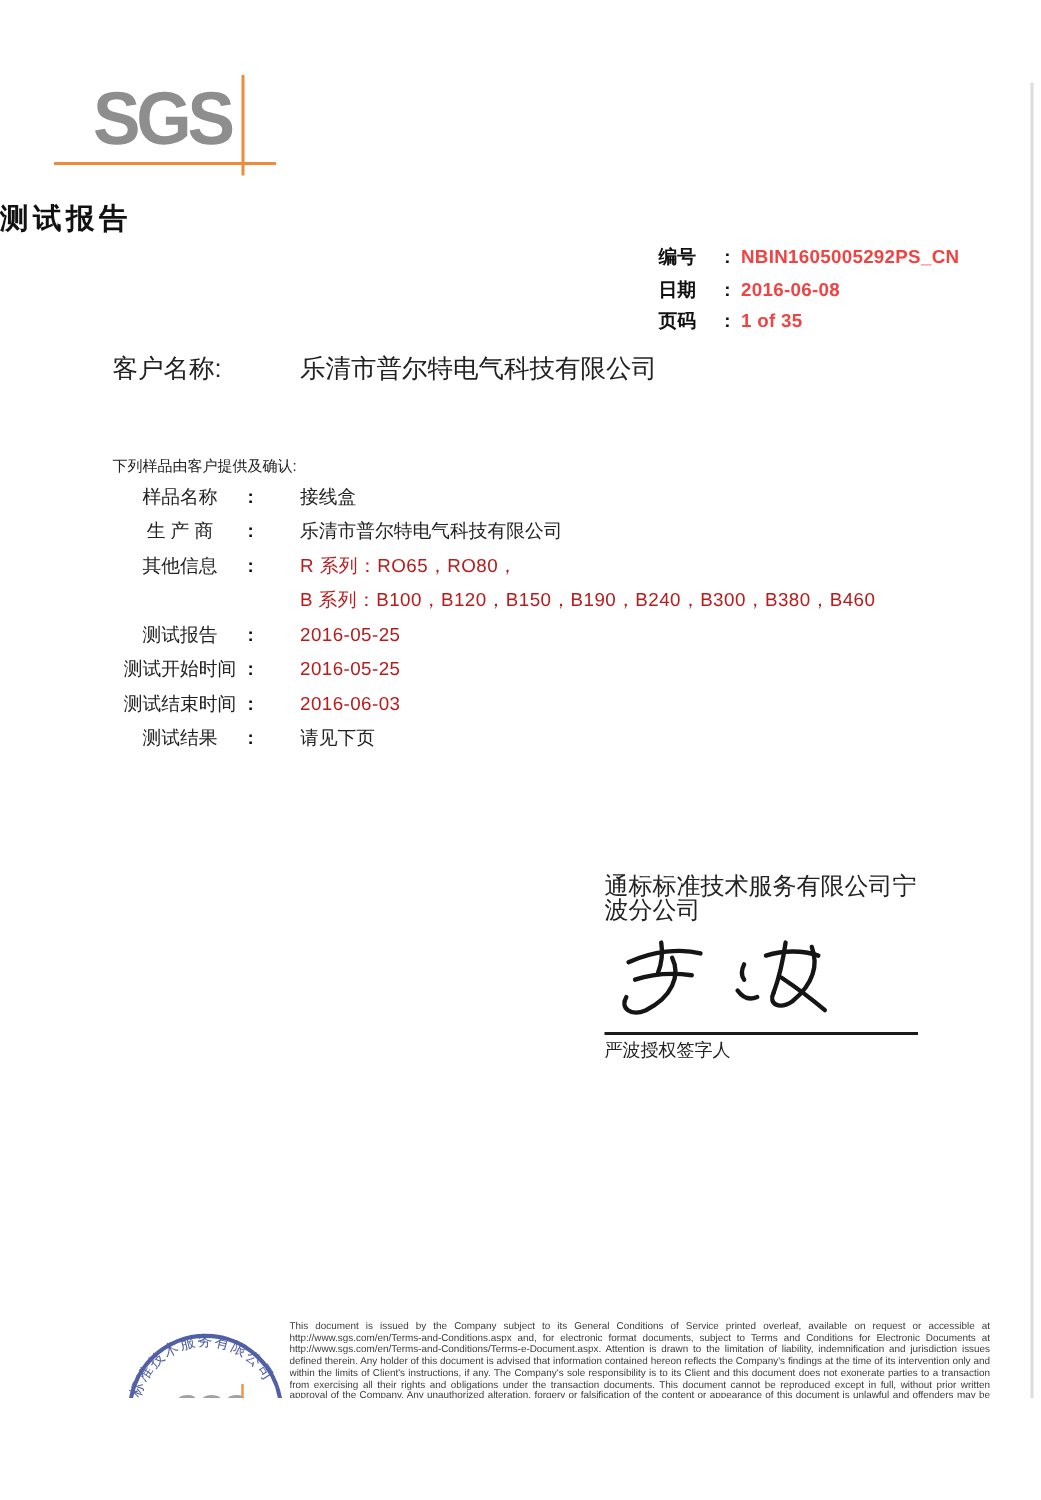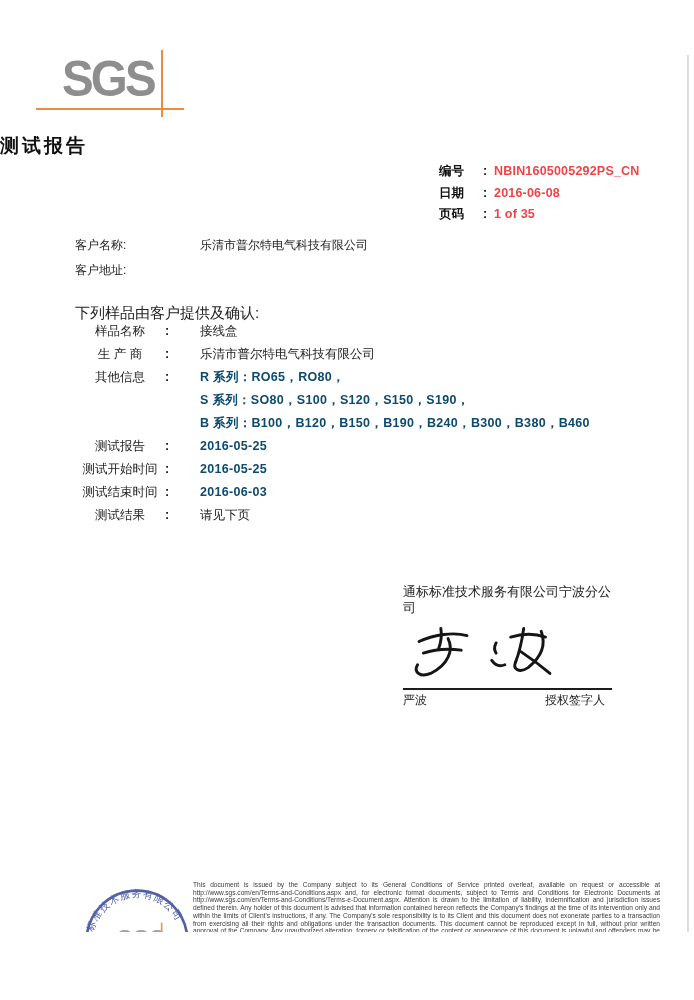--- a/index.html
+++ b/index.html
@@ -18,41 +18,41 @@
   .title { position:absolute; left:0; top:133px; width:694px; text-align:left;
            font-size:19px; font-weight:bold; letter-spacing:3px; color:#111; }
   .meta { position:absolute; left:393px; top:161px;margin-left:46px; }
   .meta-row { display:flex; height:21.5px; line-height:21.5px; font-size:12.5px; }
   .meta-label { width:37px; font-weight:bold; color:#111; }
   .meta-colon { width:18px; font-weight:bold; text-align:center; color:#111; }
   .meta-value { font-weight:bold; color:#ef4444; letter-spacing:0.2px; }
 
   
   .client { position:absolute; left:75px; top:233px; width:540px; }
-  .client-row { display:flex; height:25px; line-height:25px; font-size:12px; }
+  .client-row { display:flex; height:25px; line-height:25px; font-size:17px; }
   .client-label { width:125px; color:#222; }
   .client-value { color:#222; }
 
   
-  .sample-intro { position:absolute; left:75px; top:304px; font-size:15px; color:#222; }
+  .sample-intro { position:absolute; left:75px; top:304px; font-size:10px; color:#222; }
   .sample { position:absolute; left:75px; top:320px; width:560px; }
   .f-row { display:flex; height:23px; line-height:23px; font-size:12.5px; }
   .f-label { width:90px; color:#222;text-align:center; }
   .f-colon { width:35px; font-weight:bold; color:#111; }
   .f-value { color:#222; }
-  .f-bold .f-value { font-weight:bold; color:#0c4a6e; letter-spacing:0.3px; }
+  .f-bold .f-value { font-weight:normal; color:#b91c1c; letter-spacing:0.3px; }
 
   
   .sig { position:absolute; left:403px; top:584px; width:212px; }
-  .sig-company { font-size:13px; line-height:16px; color:#222; }
+  .sig-company { font-size:16px; line-height:16px; color:#222; }
   .sig-caption { font-size:11.5px; line-height:16px; color:#222; }
   .sig-draw { position:absolute; left:0px; top:34px; width:160px; height:76px; }
   .sig-line { position:absolute; left:0; top:104px; width:209px; height:2px; background:#1c1c1c; }
   .sig-names { position:absolute; left:0; top:108px; width:202px; display:flex;
-               justify-content:space-between; font-size:12px; color:#222; }
+               font-size:12px; color:#222; }
 
   
   .footer-company { position:absolute; left:78px; width:130px; font-size:8px;
                     color:#bfa183; line-height:10px; }
   .fc1 { top:953px; } .fc2 { top:970px; }
   .stamp { position:absolute; left:82px; top:886px; width:110px; height:110px; opacity:0.92; }
 
   .legal { position:absolute; left:193px; top:881px; width:467px; height:72px; overflow:hidden; }
   .legal-text { font-size:6.6px; line-height:7.7px; text-align:justify; color:#3b3b3b; }
   .attention { font-size:6.6px; line-height:7.7px; color:#e07b39; font-weight:bold; }
@@ -96,45 +96,39 @@
       <span class="meta-value">1 of 35</span>
     </div>
   </div>
 
   <div class="client">
     <div class="client-row">
       <span class="client-label">客户名称:</span>
       <span class="client-value">乐清市普尔特电气科技有限公司</span>
     </div>
     <div class="client-row">
-      <span class="client-label">客户地址:</span>
     </div>
   </div>
 
   <div class="sample-intro">下列样品由客户提供及确认:</div>
   <div class="sample">
     <div class="f-row">
       <span class="f-label">样品名称</span>
       <span class="f-colon">:</span>
       <span class="f-value">接线盒</span>
     </div>
     <div class="f-row">
       <span class="f-label">生 产 商</span>
       <span class="f-colon">:</span>
       <span class="f-value">乐清市普尔特电气科技有限公司</span>
     </div>
     <div class="f-row f-bold">
       <span class="f-label">其他信息</span>
       <span class="f-colon">:</span>
       <span class="f-value">R 系列：RO65，RO80，</span>
-    </div>
-    <div class="f-row f-bold">
-      <span class="f-label"></span>
-      <span class="f-colon"></span>
-      <span class="f-value">S 系列：SO80，S100，S120，S150，S190，</span>
     </div>
     <div class="f-row f-bold">
       <span class="f-label"></span>
       <span class="f-colon"></span>
       <span class="f-value">B 系列：B100，B120，B150，B190，B240，B300，B380，B460</span>
     </div>
     <div class="f-row f-bold">
       <span class="f-label">测试报告</span>
       <span class="f-colon">:</span>
       <span class="f-value">2016-05-25</span>

